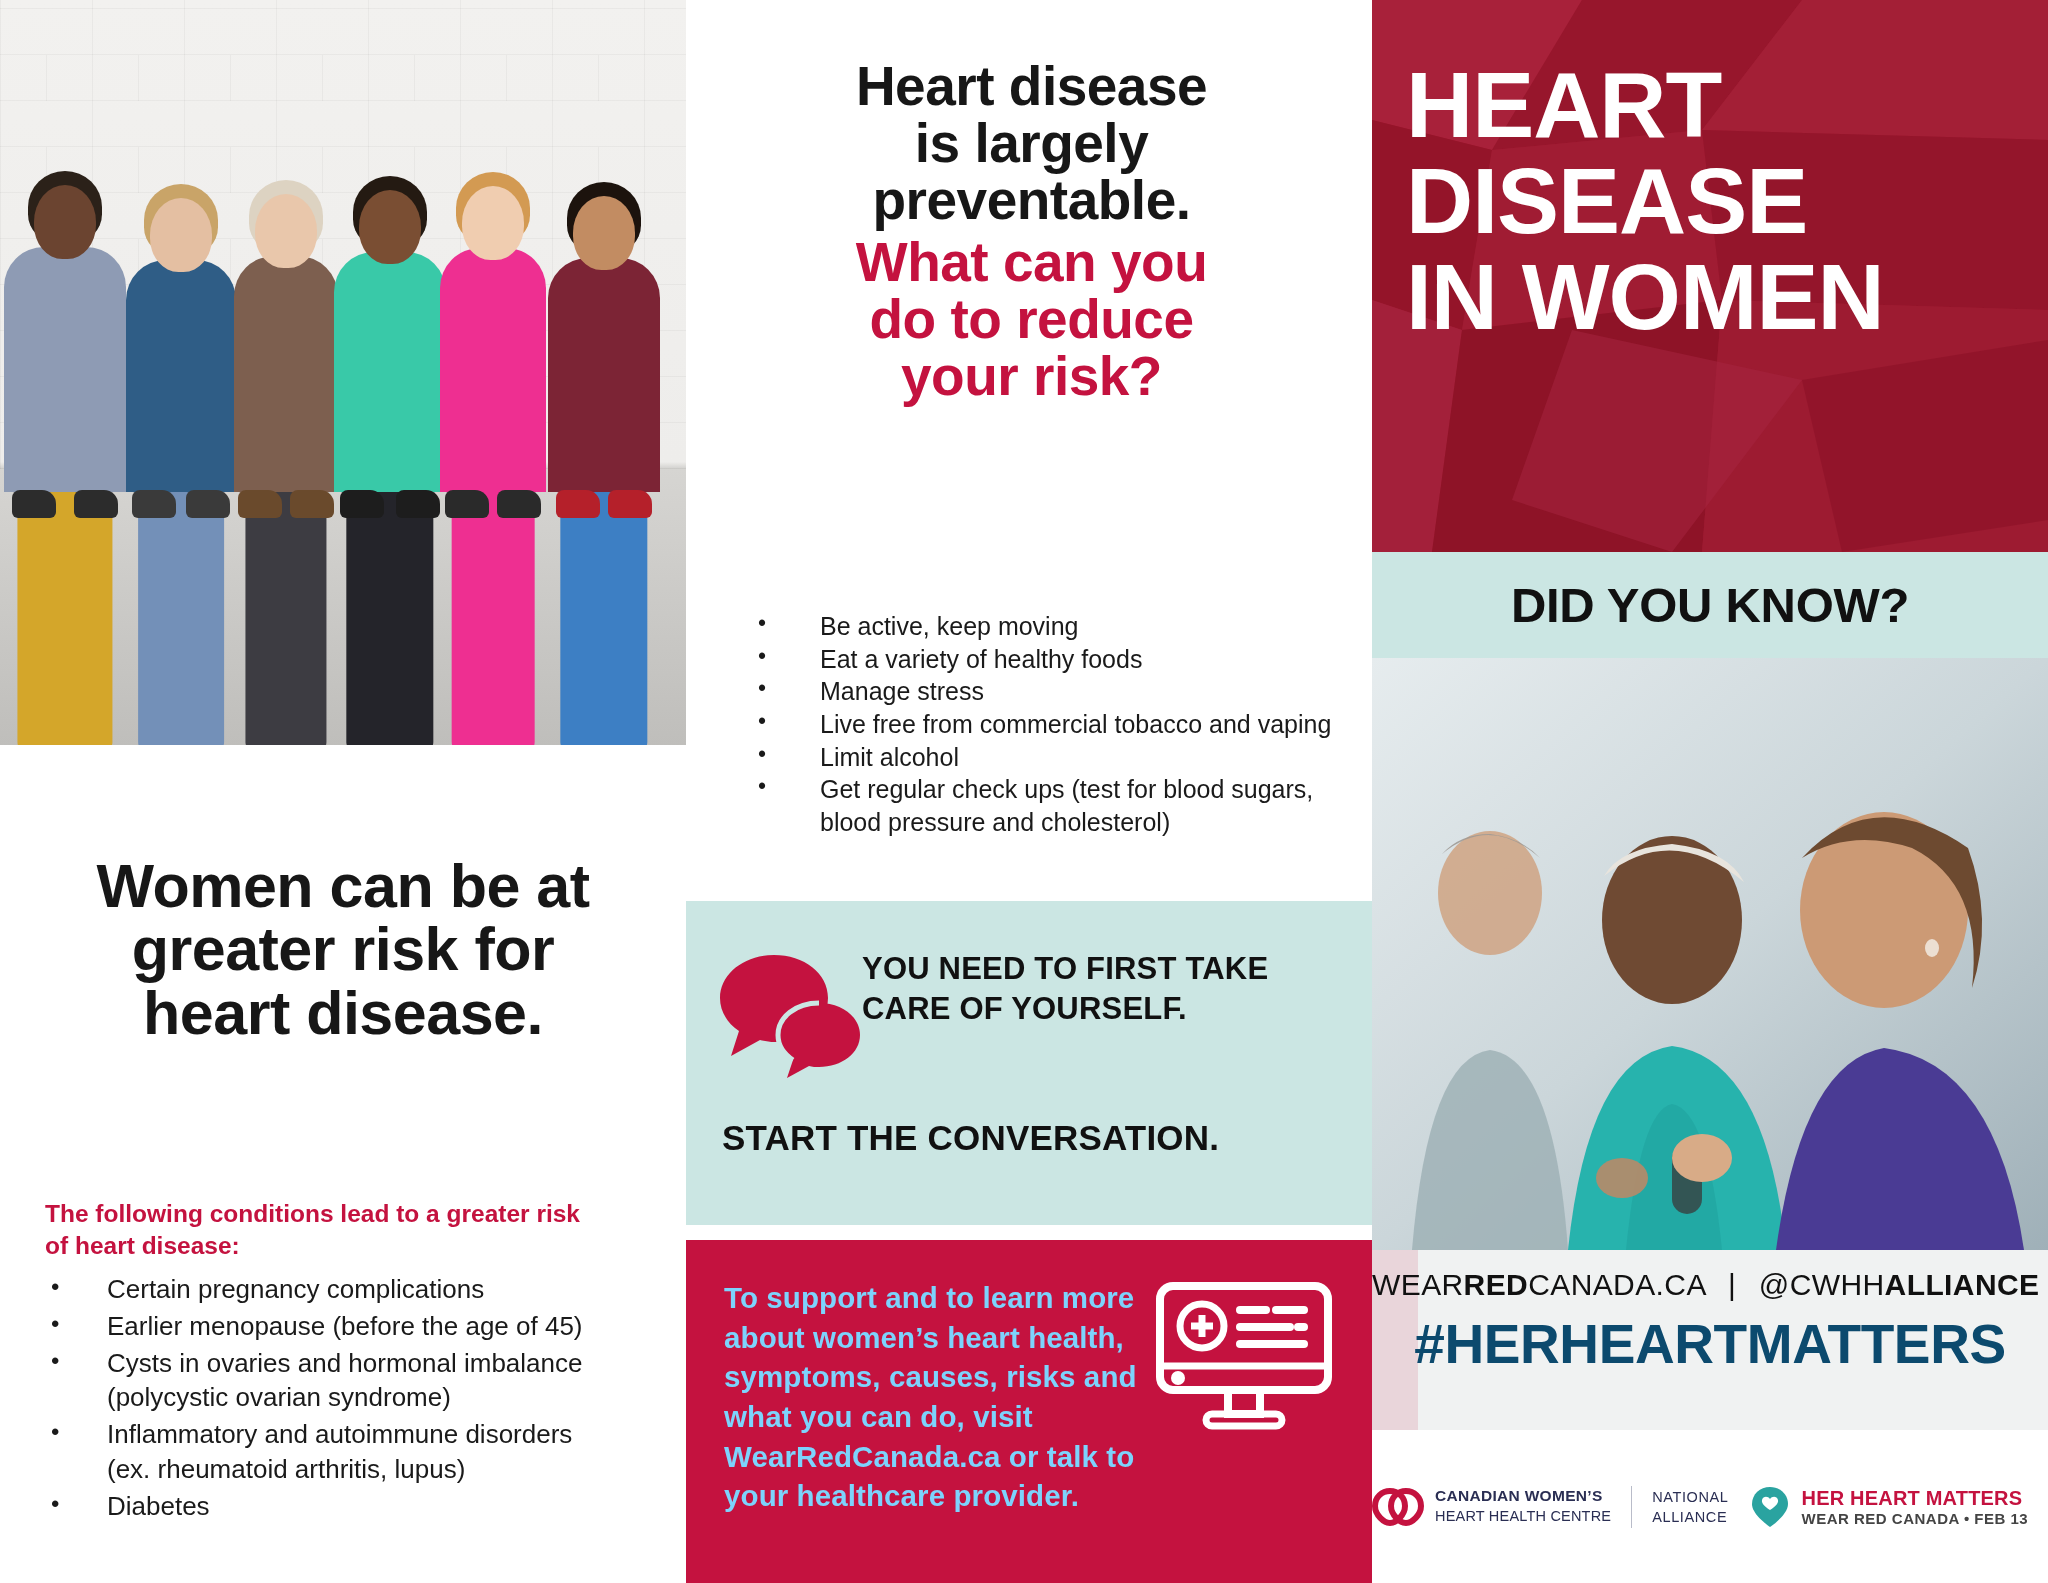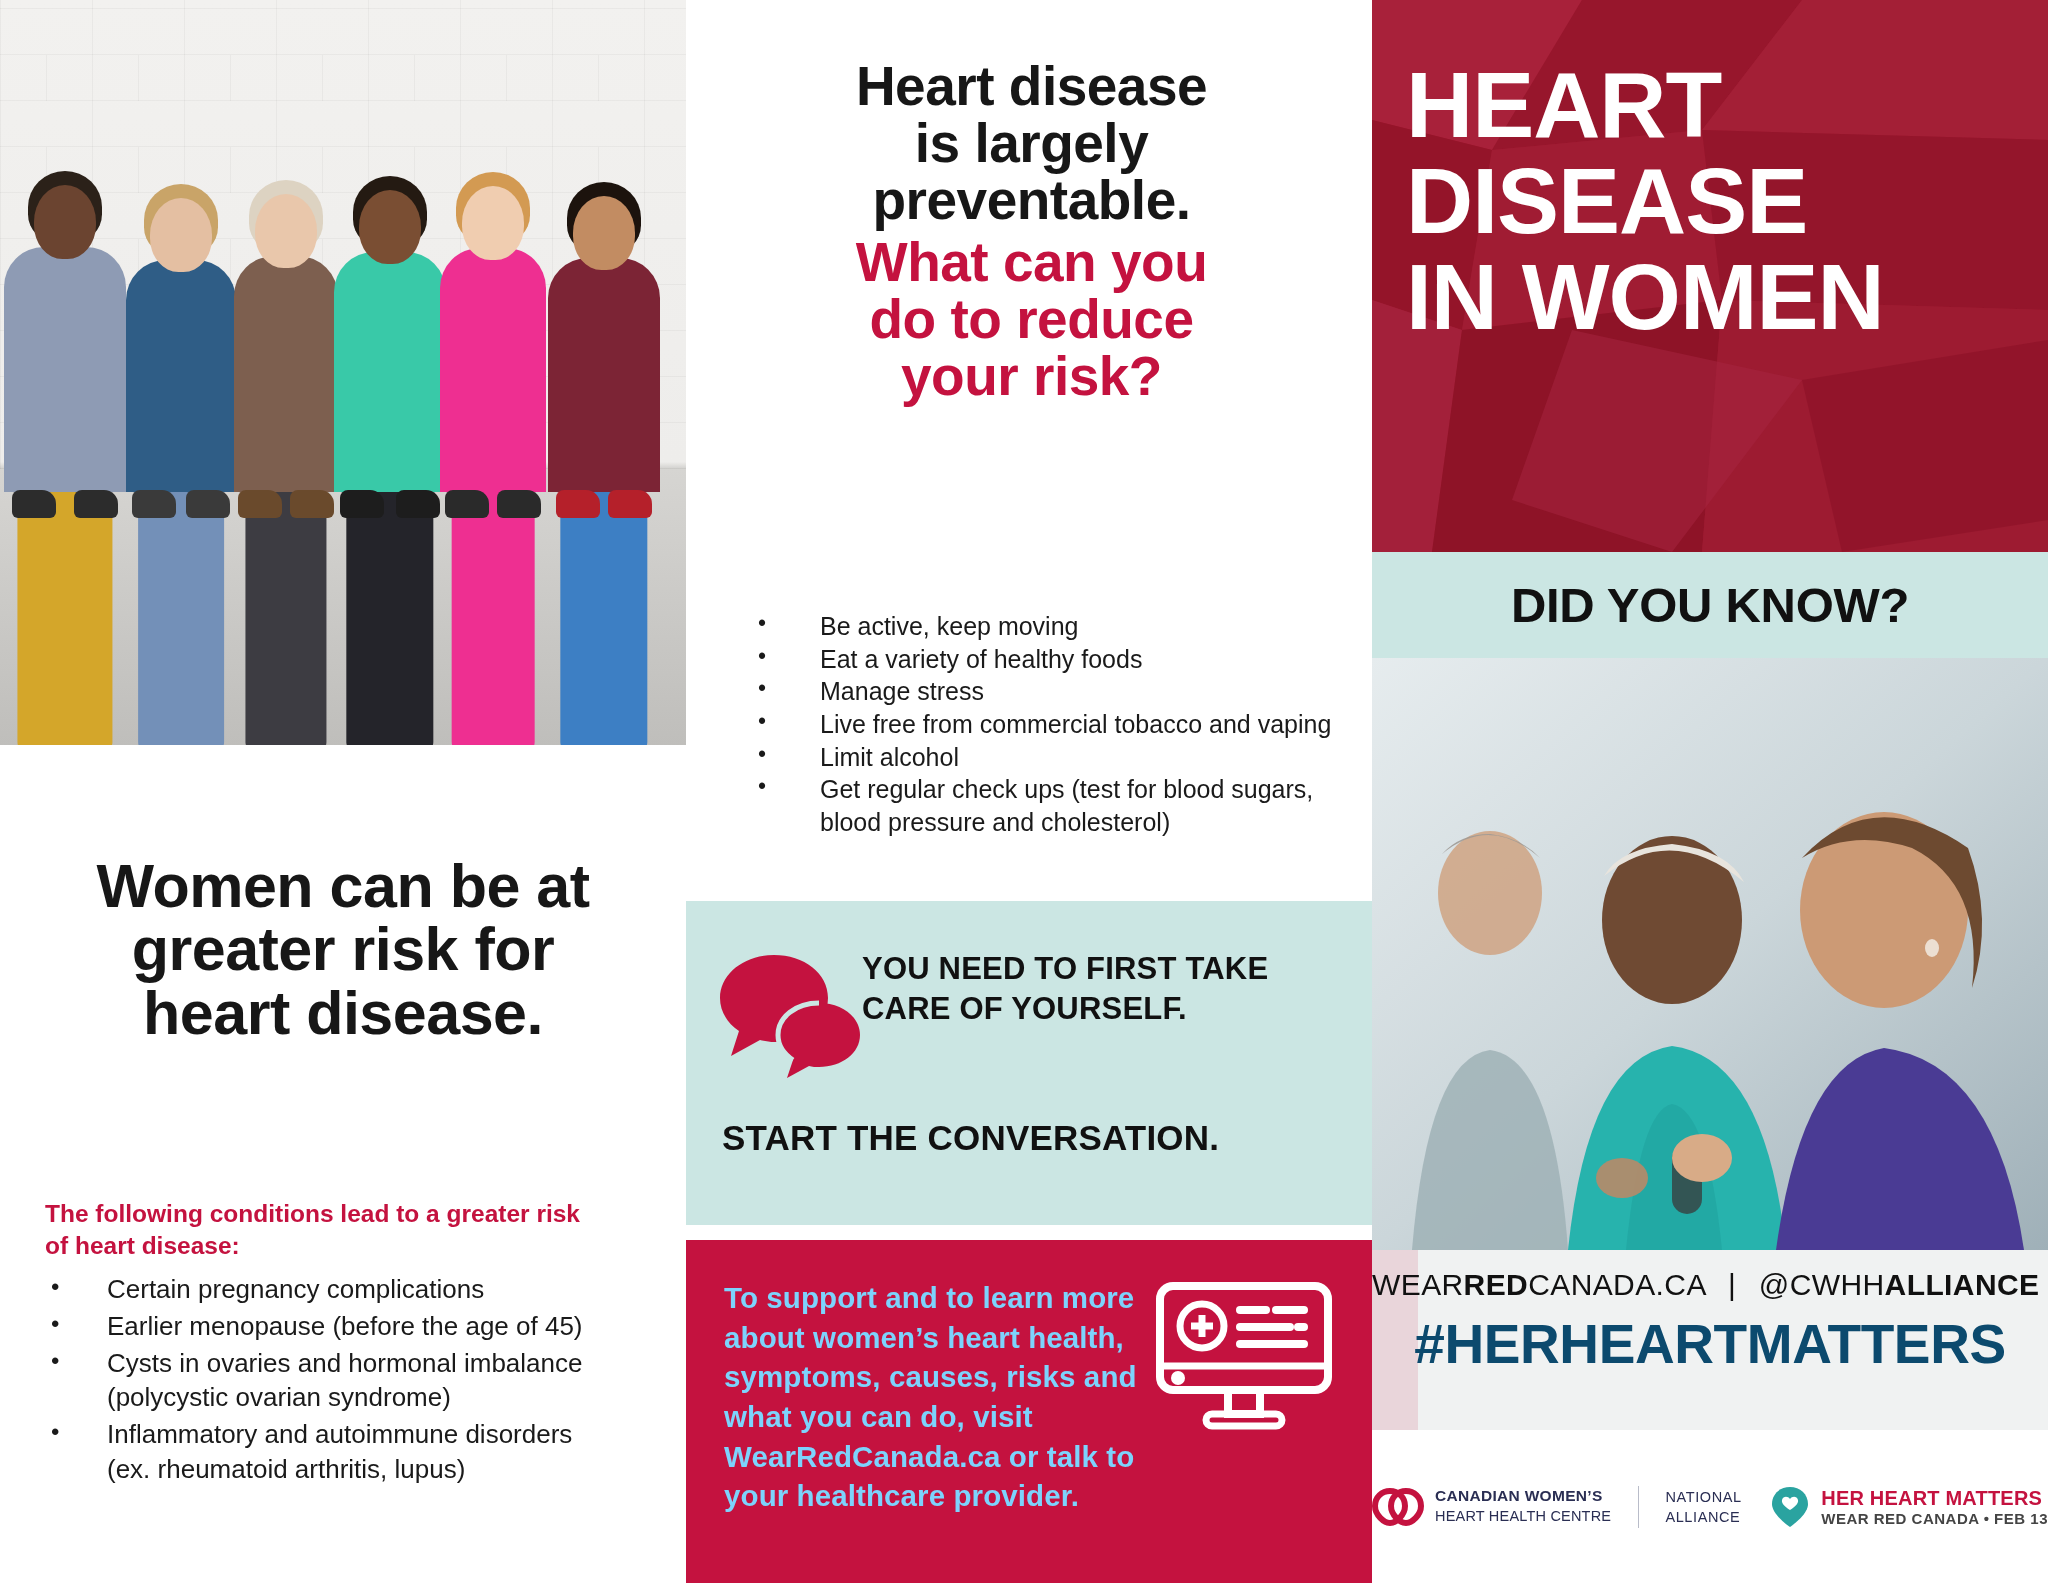--- a/index.html
+++ b/index.html
@@ -147,21 +147,21 @@
     position:absolute; left:0; right:0; top: 18px;
     text-align:left; font-size: 30px; color:#111; letter-spacing: .4px;
   }
   .brand-hash {
     position:absolute; left:0; right:0; top: 62px;
     text-align:center; font-size: 55px; color:#0c4a6e; letter-spacing: -.4px; font-weight: bold;
   }
   .rc-logos {
     position: absolute; left: 0; top: 1430px; width: 676px; height: 153px;
     background: #ffffff;
-    display:flex; align-items:center; justify-content:space-between; gap: 20px;
+    display:flex; align-items:center; justify-content:flex-start; gap: 20px;
   }
   .logo-cwhhc { display:flex; align-items:center; gap: 11px; }
   .logo-txt1 { font-size: 15.5px; font-weight:bold; color:#2a2e53; line-height:1.34; letter-spacing:.3px; }
   .logo-txt1 .sub { font-weight: normal; font-size: 14.5px; letter-spacing:.2px; }
   .logo-div { width:1px; height: 42px; background:#b9bcc9; }
   .logo-nat { font-size: 14.5px; color:#2a2e53; line-height:1.38; letter-spacing:.6px; }
   .logo-hhm { display:flex; align-items:center; gap: 9px; }
   .logo-hhm-t1 { font-size: 20px; font-weight:bold; color:#c4123f; letter-spacing:.2px; line-height:1.15;}
   .logo-hhm-t2 { font-size: 15px; font-weight:bold; color:#444; letter-spacing:.5px; }
 
@@ -246,20 +246,23 @@
       <li>
         <span>Earlier menopause (before the age of 45)</span>
       </li>
       <li>
         <span>Cysts in ovaries and hormonal imbalance</span>
         <span class="cont">(polycystic ovarian syndrome)</span>
       </li>
       <li>
         <span>Inflammatory and autoimmune disorders</span>
         <span class="cont">(ex. rheumatoid arthritis, lupus)</span>
+      </li>
+      <li>
+        <span>Diabetes</span>
       </li>
     </ul>
   </div>
 
   <div class="col-mid">
 
     <div class="mid-head">
       <div class="h-black">Heart disease</div>
       <div class="h-black">is largely</div>
       <div class="h-black">preventable.</div>

